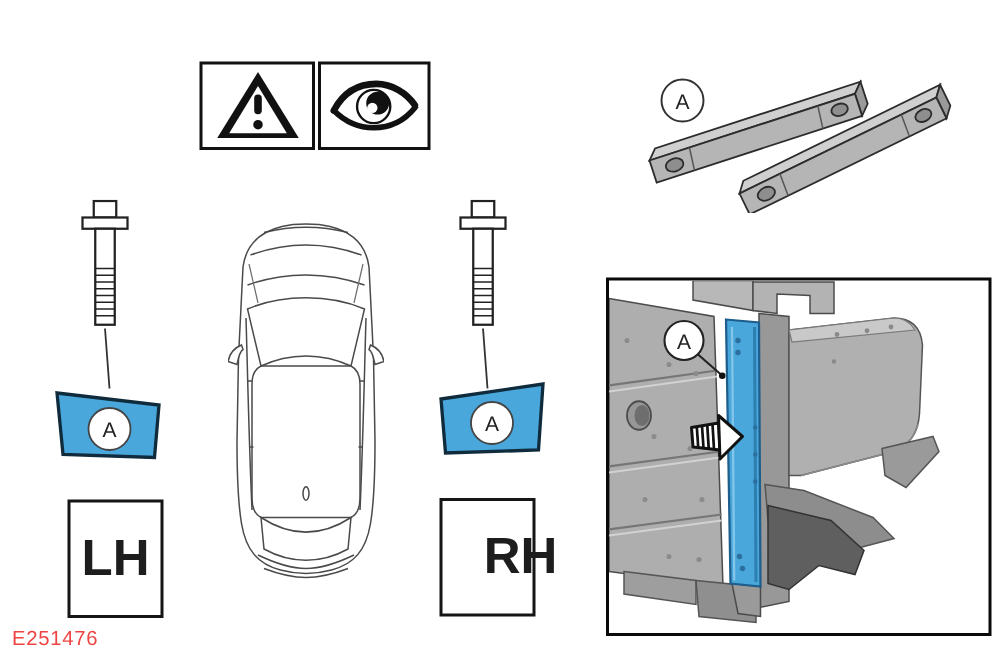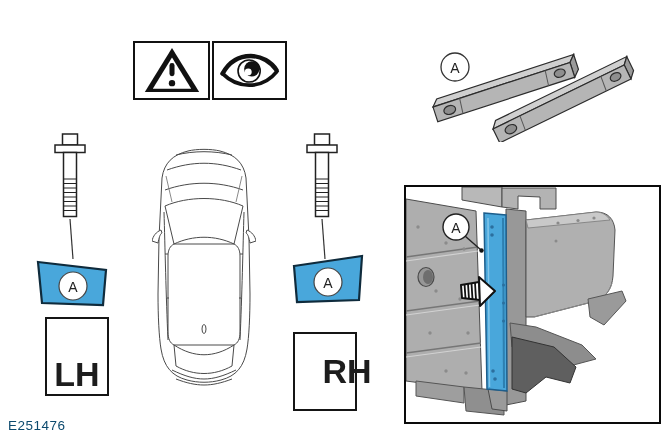--- a/index.html
+++ b/index.html
@@ -16,29 +16,29 @@
     display: flex; align-items: center; justify-content: center;
   }
   .symbol-box.warning { left: 133px; }
   .symbol-box.eye { left: 212px; width: 75px; }
   .side-box {
     position: absolute; width: 64px; height: 79px;
     border: 2px solid #151515; background: #fff;
     display: flex; align-items: center; justify-content: center;
     font-size: 34px; font-weight: bold; color: #1d1d1d;
   }
-  .side-box.lh { left: 45px; top: 317px; align-items: flex-end; }
+  .side-box.lh { left: 45px; top: 333px; }
   .side-box.rh { left: 293px; top: 332px; padding-left: 44px; }
   .detail-box {
     position: absolute; left: 404px; top: 185px; width: 257px; height: 239px;
     border: 2px solid #0a0a0a; background: #fff; overflow: hidden;
   }
   .figure-code {
     position: absolute; left: 8px; top: 418px;
-    font-size: 13.5px; color: #0c4a6e; letter-spacing: 0.5px;
+    font-size: 13.5px; color: #ef4444; letter-spacing: 0.5px;
   }
   svg text.callout {
     font-family: "Liberation Sans", sans-serif;
     font-size: 14px; fill: #222;
   }
 </style>
 </head>
 <body>
 
 <div class="canvas">

